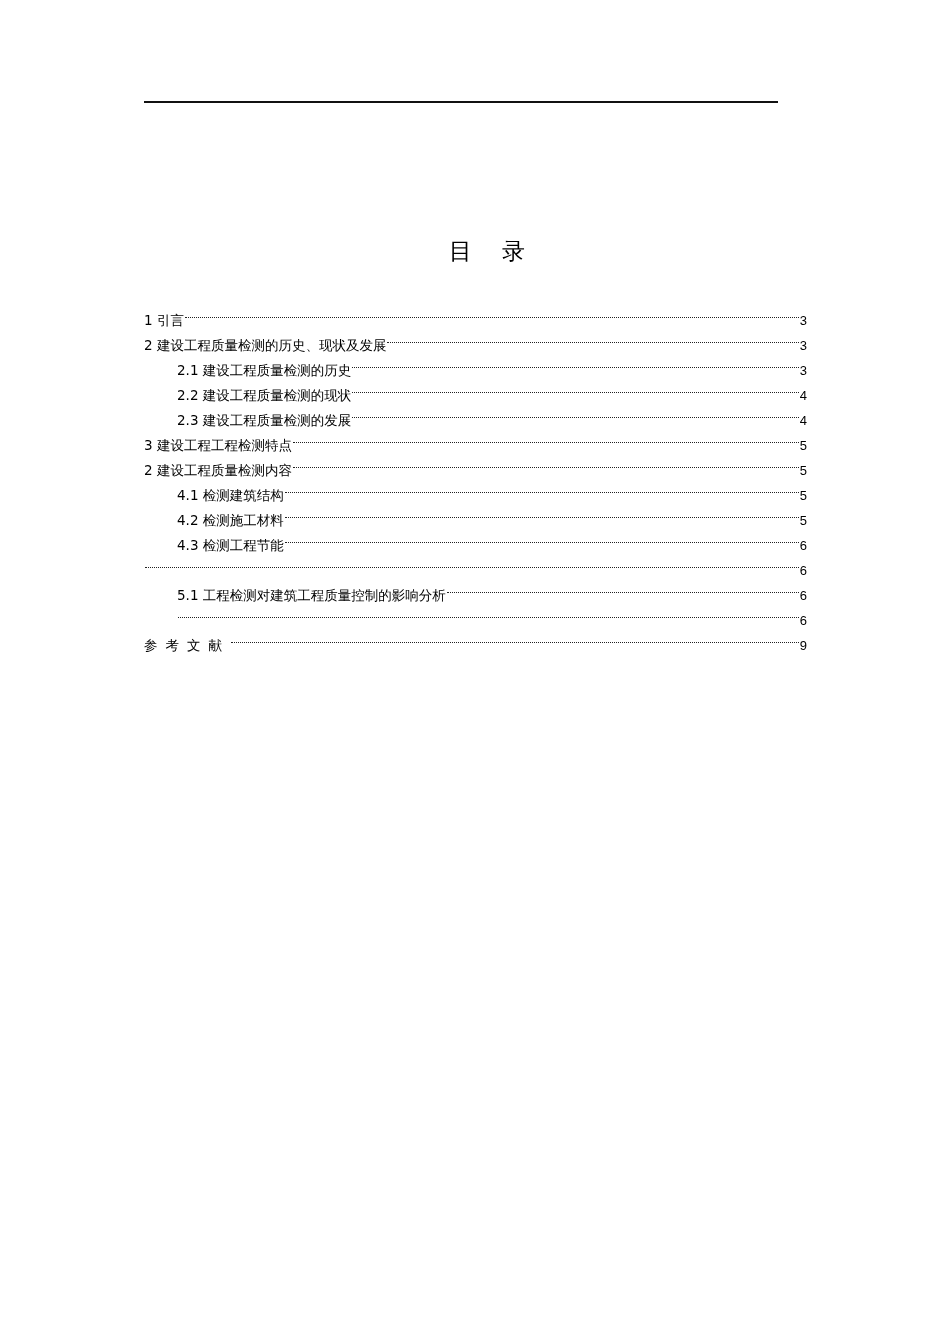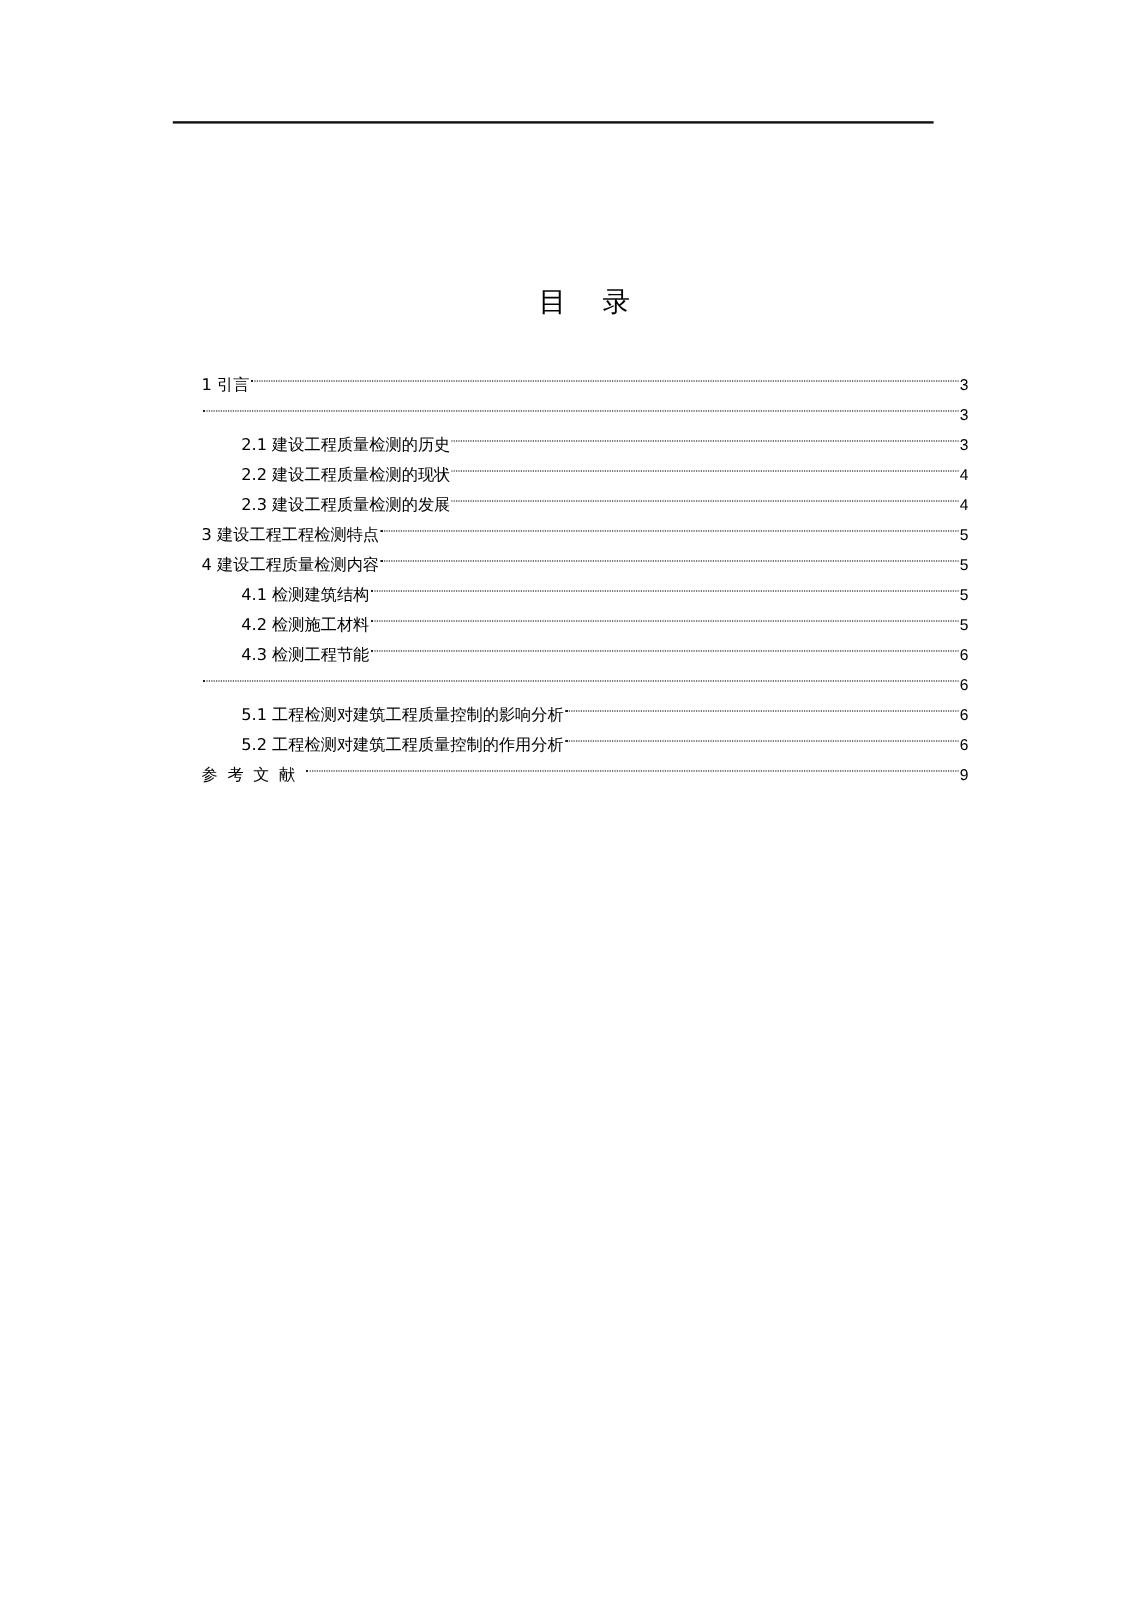--- a/index.html
+++ b/index.html
@@ -40,21 +40,20 @@
       top: 300px;
       width: 663px;
     }
     .toc-row {
       display: flex;
       align-items: baseline;
       height: 25px;
       line-height: 25px;
       font-size: 13.5px;
       white-space: nowrap;
-      margin-left: 24px;
     }
     .toc-row.level-2 {
       padding-left: 33px;
     }
     .toc-label {
       flex: 0 0 auto;
     }
     .toc-label.spaced {
       letter-spacing: 8px;
     }
@@ -87,20 +86,21 @@
 
 <div class="toc-title">目录</div>
 
 <div class="toc">
   <div class="toc-row level-1">
     <span class="toc-label">1  引言</span>
     <span class="toc-leader"></span>
     <span class="toc-page">3</span>
   </div>
   <div class="toc-row level-1">
+    <span class="toc-label">2  建设工程质量检测的历史、现状及发展</span>
     <span class="toc-leader"></span>
     <span class="toc-page">3</span>
   </div>
   <div class="toc-row level-2">
     <span class="toc-label">2.1 建设工程质量检测的历史</span>
     <span class="toc-leader"></span>
     <span class="toc-page">3</span>
   </div>
   <div class="toc-row level-2">
     <span class="toc-label">2.2 建设工程质量检测的现状</span>
@@ -111,21 +111,21 @@
     <span class="toc-label">2.3 建设工程质量检测的发展</span>
     <span class="toc-leader"></span>
     <span class="toc-page">4</span>
   </div>
   <div class="toc-row level-1">
     <span class="toc-label">3  建设工程工程检测特点</span>
     <span class="toc-leader"></span>
     <span class="toc-page">5</span>
   </div>
   <div class="toc-row level-1">
-    <span class="toc-label">4  建设工程质量检测内容</span>
+    <span class="toc-label">2  建设工程质量检测内容</span>
     <span class="toc-leader"></span>
     <span class="toc-page">5</span>
   </div>
   <div class="toc-row level-2">
     <span class="toc-label">4.1 检测建筑结构</span>
     <span class="toc-leader"></span>
     <span class="toc-page">5</span>
   </div>
   <div class="toc-row level-2">
     <span class="toc-label">4.2 检测施工材料</span>
@@ -140,21 +140,20 @@
   <div class="toc-row level-1">
     <span class="toc-leader"></span>
     <span class="toc-page">6</span>
   </div>
   <div class="toc-row level-2">
     <span class="toc-label">5.1 工程检测对建筑工程质量控制的影响分析</span>
     <span class="toc-leader"></span>
     <span class="toc-page">6</span>
   </div>
   <div class="toc-row level-2">
-    <span class="toc-label">5.2 工程检测对建筑工程质量控制的作用分析</span>
     <span class="toc-leader"></span>
     <span class="toc-page">6</span>
   </div>
   <div class="toc-row level-1">
     <span class="toc-label spaced">参考文献</span>
     <span class="toc-leader"></span>
     <span class="toc-page">9</span>
   </div>
 </div>
 

